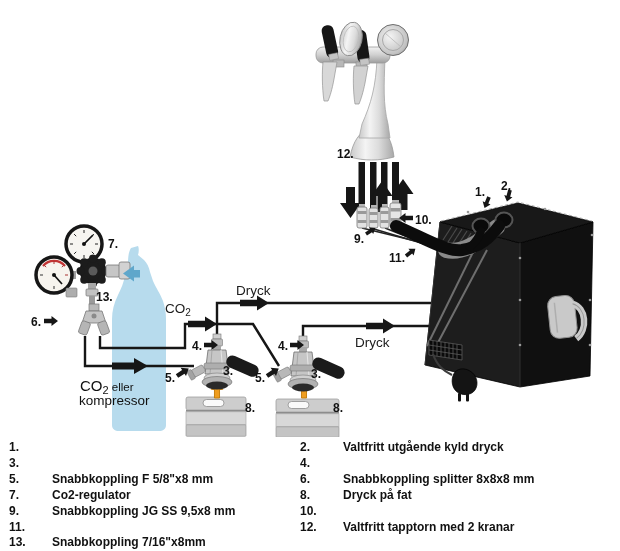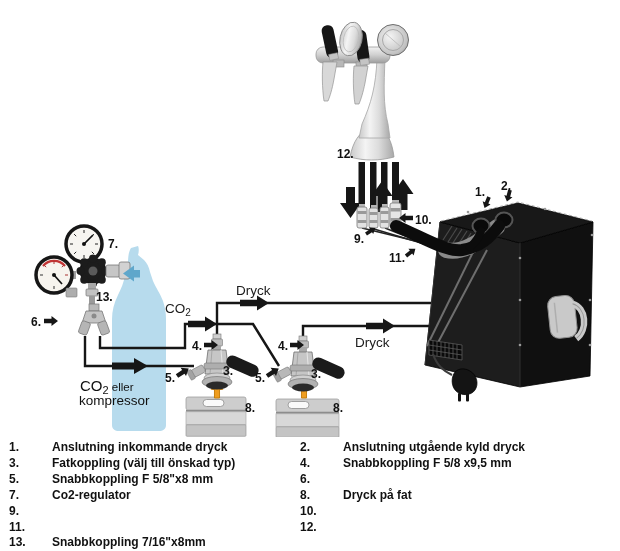--- a/index.html
+++ b/index.html
@@ -343,63 +343,63 @@
   <text class="flowlbl" x="355" y="347">Dryck</text>
   <text class="flowlbl" x="165" y="313"><tspan>CO</tspan><tspan font-size="10" dy="2.5">2</tspan></text>
   <text x="80" y="391"><tspan font-size="15">CO</tspan><tspan font-size="11" dy="3">2</tspan><tspan font-size="11.5" dy="-3"> eller</tspan></text>
   <text x="79" y="405" font-size="13.5">kompressor</text>
 </svg>
 
 <div class="legend">
   <div class="lcol lcol-left">
     <div class="lrow">
           <span class="lnum">1.</span>
-          <span class="ltext">Anslutning inkommande dryck</span>
         </div>
     <div class="lrow">
           <span class="lnum">3.</span>
-          <span class="ltext">Fatkoppling (välj till önskad typ)</span>
         </div>
     <div class="lrow">
           <span class="lnum">5.</span>
           <span class="ltext">Snabbkoppling F 5/8"x8 mm</span>
         </div>
     <div class="lrow">
           <span class="lnum">7.</span>
           <span class="ltext">Co2-regulator</span>
         </div>
     <div class="lrow">
           <span class="lnum">9.</span>
+          <span class="ltext">Snabbkoppling JG SS 9,5x8 mm</span>
         </div>
     <div class="lrow">
           <span class="lnum">11.</span>
         </div>
     <div class="lrow">
           <span class="lnum">13.</span>
           <span class="ltext">Snabbkoppling 7/16"x8mm</span>
         </div>
   </div>
   <div class="lcol lcol-right">
     <div class="lrow">
           <span class="lnum">2.</span>
-          <span class="ltext">Anslutning utgående kyld dryck</span>
+          <span class="ltext">Valtfritt utgående kyld dryck</span>
         </div>
     <div class="lrow">
           <span class="lnum">4.</span>
-          <span class="ltext">Snabbkoppling F 5/8 x9,5 mm</span>
         </div>
     <div class="lrow">
           <span class="lnum">6.</span>
+          <span class="ltext">Snabbkoppling splitter 8x8x8 mm</span>
         </div>
     <div class="lrow">
           <span class="lnum">8.</span>
           <span class="ltext">Dryck på fat</span>
         </div>
     <div class="lrow">
           <span class="lnum">10.</span>
         </div>
     <div class="lrow">
           <span class="lnum">12.</span>
+          <span class="ltext">Valtfritt tapptorn med 2 kranar</span>
         </div>
   </div>
 </div>
 
 </div>
 
 </body></html>

